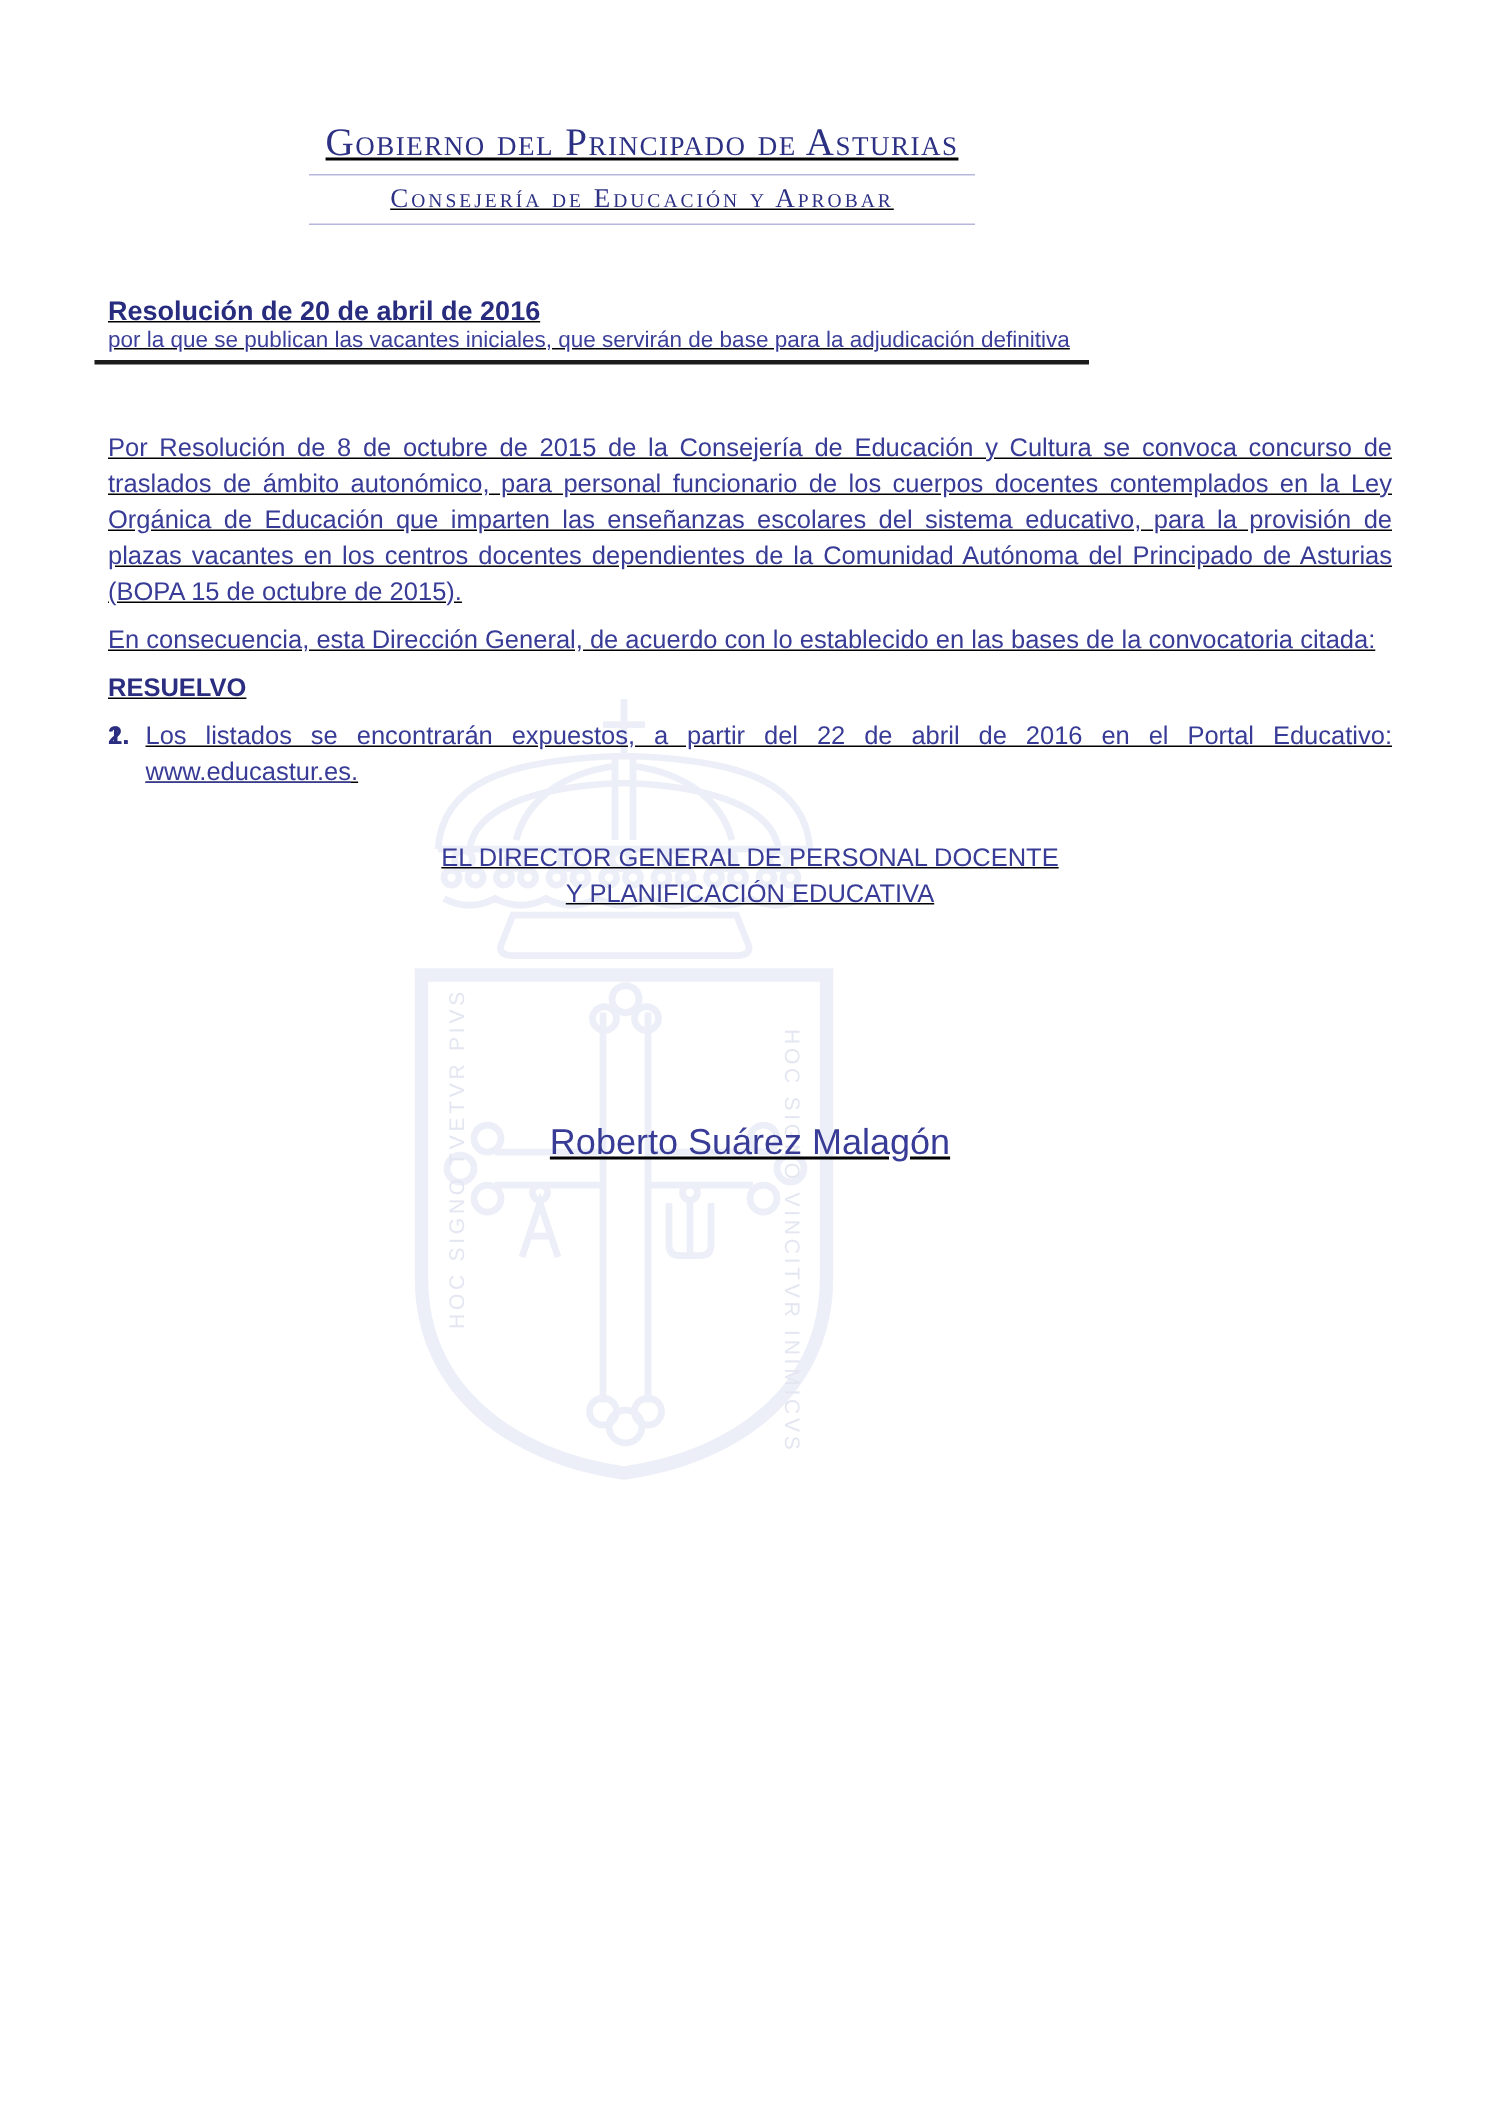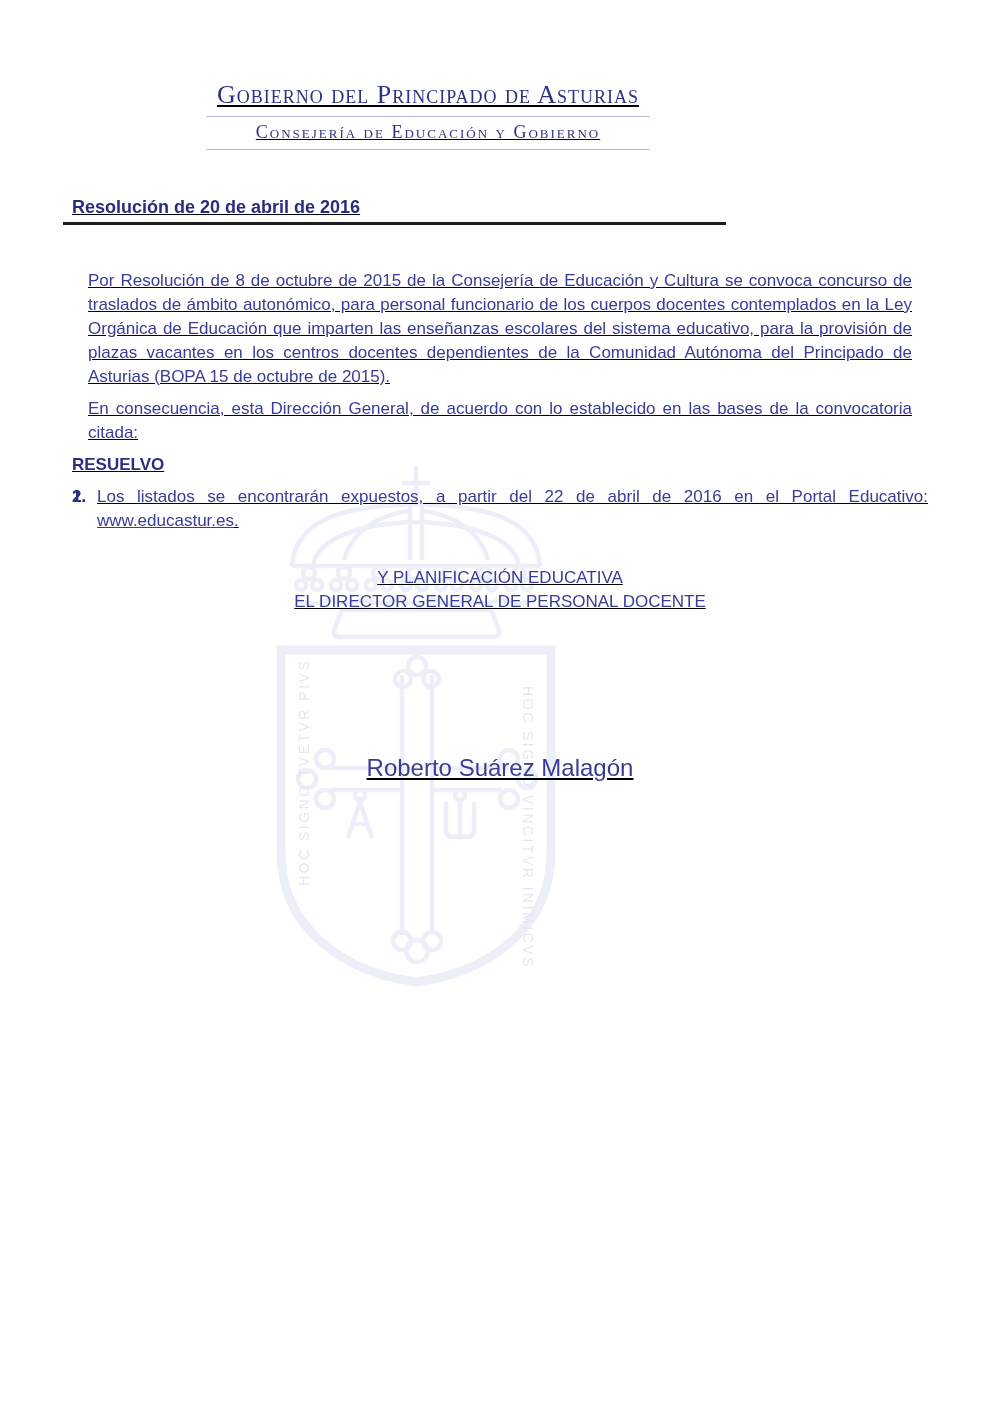--- a/index.html
+++ b/index.html
@@ -44,21 +44,21 @@
 
   .title-block { margin: 47px 0 0 72px; }
   .res-title { font-size: 18px; font-weight: bold; color: #282c7e; line-height: 21px; }
   .res-sub   { font-size: 15px; color: #3b3f99; line-height: 18px; white-space: nowrap; }
   .black-rule { width: 663px; height: 3px; background: #1c1c1c; margin: 4px 0 0 63px; }
 
   .body-text { margin: 44px 72px 0; width: 856px; color: #383c96; }
   .body-text p {
     font-size: 17px; line-height: 24px;
     text-align: justify;
-    margin: 0 16px 8px;
+    margin: 0 0 8px;
   }
   .resuelvo {
     text-align: left; font-weight: bold; color: #2b2e80;
     font-size: 17px; line-height: 24px; margin: 0 0 8px;
   }
   .list-item {
     position: relative;
     padding-left: 25px;
     font-size: 17px; line-height: 24px;
     text-align: justify;
@@ -147,44 +147,45 @@
 
   <text transform="translate(309,886) rotate(-90)">HOC SIGNO TVETVR PIVS</text>
   <text transform="translate(523,686) rotate(90)">HOC SIGNO VINCITVR INIMICVS</text>
 </svg>
 
 <div class="content">
 
   <div class="header">
     <div class="gov">Gobierno del Principado de Asturias</div>
     <hr class="header-rule">
-    <div class="dept">Consejería de Educación y Gobierno</div>
+    <div class="dept">Consejería de Educación y Aprobar</div>
     <hr class="header-rule second">
   </div>
 
   <div class="title-block">
     <div class="res-title">Resolución de 20 de abril de 2016</div>
+    <div class="res-sub">por la que se publican las vacantes iniciales, que servirán de base para la adjudicación definitiva</div>
   </div>
   <div class="black-rule"></div>
 
   <div class="body-text">
     <p>Por Resolución de 8 de octubre de 2015 de la Consejería de Educación y Cultura se convoca concurso de traslados de ámbito autonómico, para personal funcionario de los cuerpos docentes contemplados en la Ley Orgánica de Educación que imparten las enseñanzas escolares del sistema educativo, para la provisión de plazas vacantes en los centros docentes dependientes de la Comunidad Autónoma del Principado de Asturias (BOPA 15 de octubre de 2015).</p>
     <p>En consecuencia, esta Dirección General, de acuerdo con lo establecido en las bases de la convocatoria citada:</p>
 
     <div class="resuelvo">RESUELVO</div>
 
     <div class="list-item">
       <span class="num">1.</span>
     </div>
 
     <div class="list-item">
       <span class="num">2.</span><span>Los listados se encontrarán expuestos, a partir del 22 de abril de 2016 en el Portal Educativo: </span><a class="doc-link" href="#">www.educastur.es</a><span>.</span>
     </div>
 
     <div class="sig-role">
+      <div>EL DIRECTOR GENERAL DE PERSONAL DOCENTE</div>
       <div>Y PLANIFICACIÓN EDUCATIVA</div>
-      <div>EL DIRECTOR GENERAL DE PERSONAL DOCENTE</div>
     </div>
 
     <div class="sig-name">Roberto Suárez Malagón</div>
   </div>
 
 </div>
 
 </body></html>

